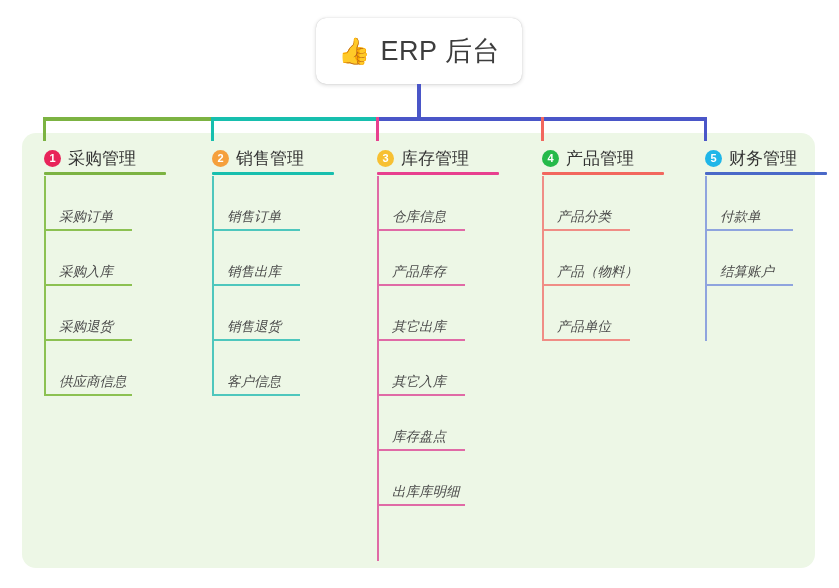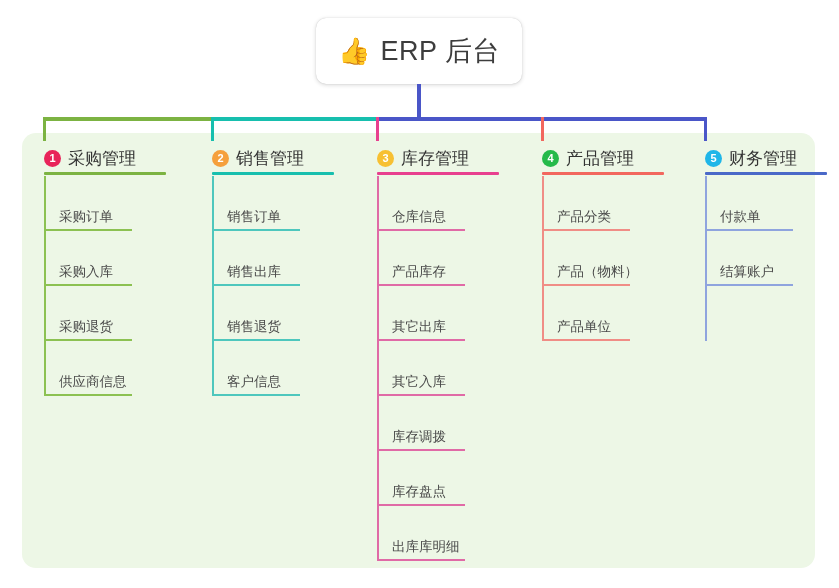--- a/index.html
+++ b/index.html
@@ -123,20 +123,21 @@
     height: 55px;
     box-sizing: border-box;
   }
   .item-label {
     position: absolute;
     left: 37px;
     bottom: 5px;
     font-size: 13.5px;
     color: #4a4a4a;
     white-space: nowrap;
+    font-style: italic;
   }
   .item-rule {
     position: absolute;
     left: 22px;
     bottom: 0;
     width: 88px;
     height: 2px;
   }
 </style>
 </head>
@@ -234,24 +235,20 @@
           </div>
           <div class="item">
             <span class="item-label">其它出库</span>
             <span class="item-rule" style="background: rgb(224, 106, 166);"></span>
           </div>
           <div class="item">
             <span class="item-label">其它入库</span>
             <span class="item-rule" style="background: rgb(224, 106, 166);"></span>
           </div>
           <div class="item">
-            <span class="item-label">库存调拨</span>
-            <span class="item-rule" style="background: rgb(224, 106, 166);"></span>
-          </div>
-          <div class="item">
             <span class="item-label">库存盘点</span>
             <span class="item-rule" style="background: rgb(224, 106, 166);"></span>
           </div>
           <div class="item">
             <span class="item-label">出库库明细</span>
             <span class="item-rule" style="background: rgb(224, 106, 166);"></span>
           </div>
         </div>
       </div>
       <div class="col" style="left: 520px;">

